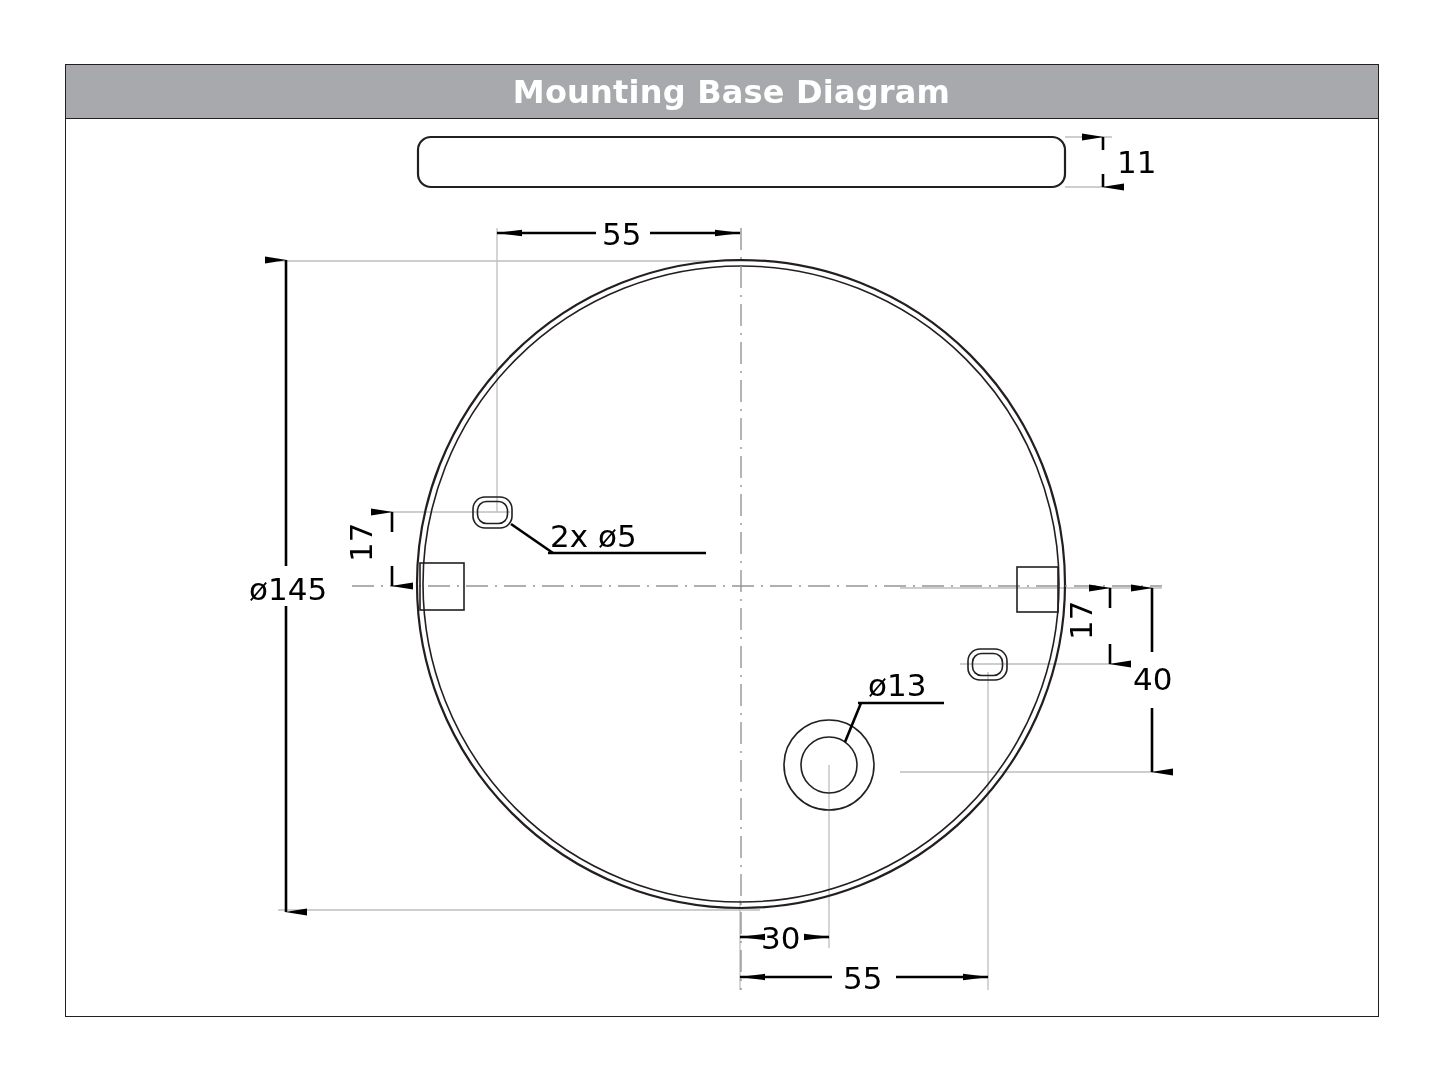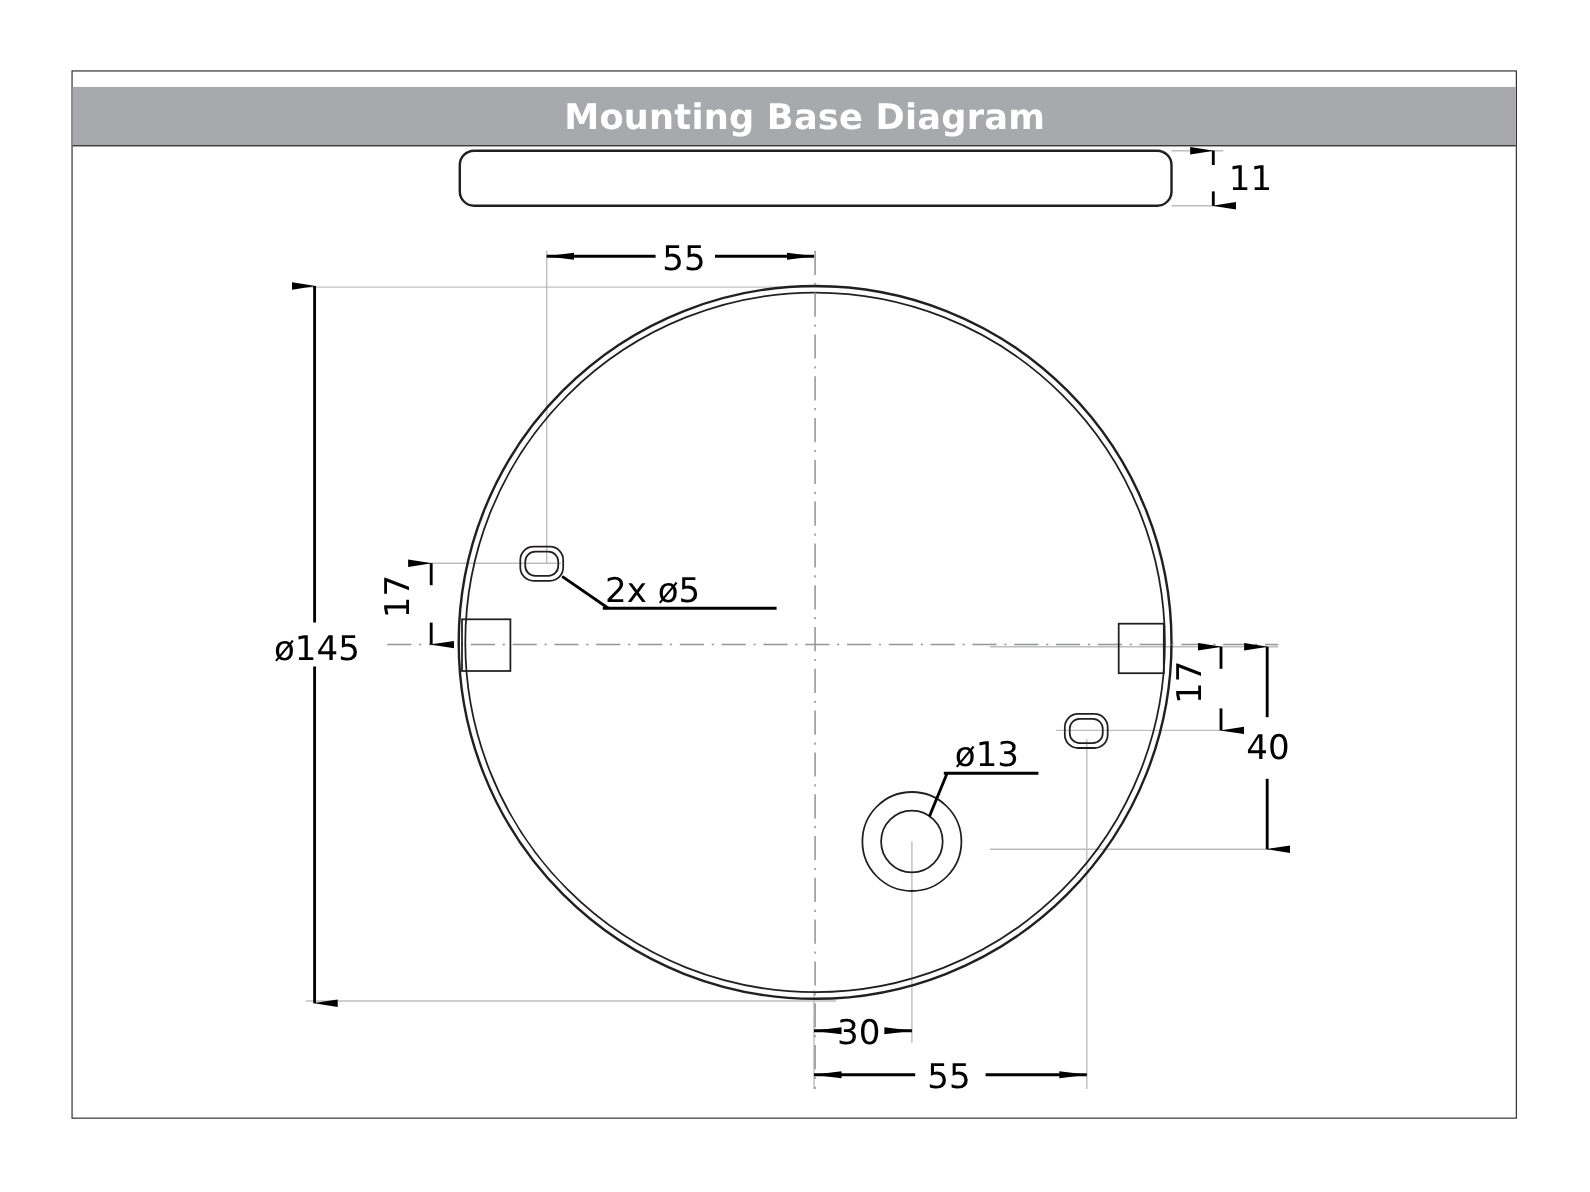--- a/index.html
+++ b/index.html
@@ -27,21 +27,21 @@
     width: 1314px;
     height: 953px;
     border: 1.5px solid #231f20;
     box-sizing: border-box;
     background: #ffffff;
   }
   
   #title-bar {
     position: absolute;
     left: 0;
-    top: 14px;
+    top: 0;
     width: 100%;
     height: 54px;
     background: #a7a9ac;
     border-bottom: 1.5px solid #231f20;
     box-sizing: border-box;
     display: flex;
     align-items: center;
     justify-content: center;
     padding-left: 19px;
   }

